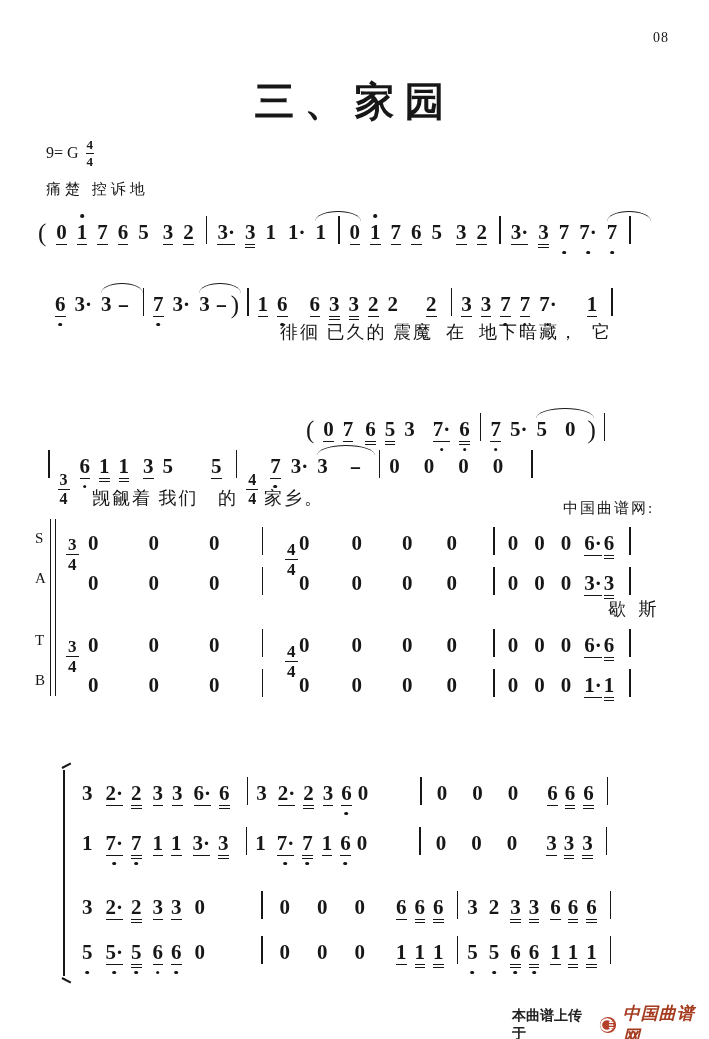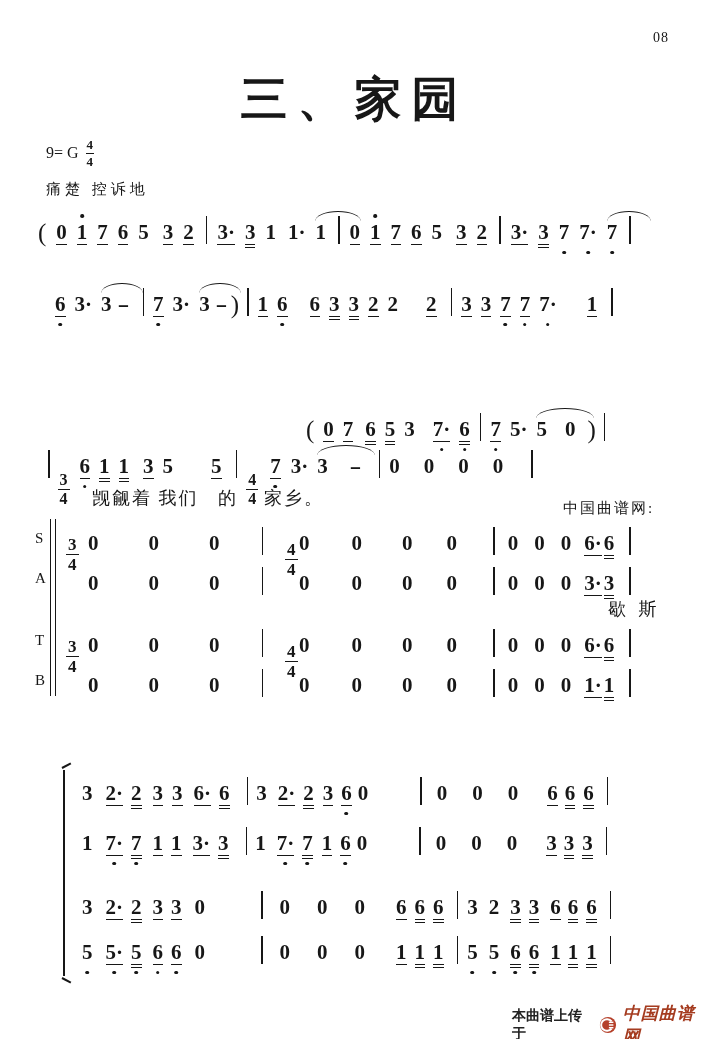--- a/index.html
+++ b/index.html
@@ -2,22 +2,22 @@
 <html><head>
 <meta charset="utf-8">
 <style>
   html,body{margin:0;padding:0;background:#e8e8e8;}
   #stage{
     position:relative;width:709px;height:1039px;background:#ffffff;
     font-family:"Liberation Serif","DejaVu Serif",serif;color:#171717;
     overflow:hidden;margin:0 auto;
   }
   .pagenum{position:absolute;top:30px;right:40px;font-size:14px;letter-spacing:1px;}
-  .title{position:absolute;top:58px;left:0;right:0;margin:10px;text-align:center;
-         font-size:47px;font-weight:bold;letter-spacing:10px;}
+  .title{position:absolute;top:58px;left:0;right:0;margin:16px;text-align:center;
+         font-size:40px;font-weight:bold;letter-spacing:10px;}
   .subtitle{position:absolute;top:132px;left:0;right:0;text-align:center;
             font-size:19px;letter-spacing:2px;}
   .keysig{position:absolute;top:138px;left:46px;display:flex;align-items:center;
           gap:7px;font-size:16px;}
   .frac{display:inline-flex;flex-direction:column;align-items:center;
         font-size:13px;font-weight:bold;line-height:1.05;}
   .frac .num{border-bottom:1.2px solid currentColor;padding:0 1px 1px;}
   .frac .den{padding-top:1px;}
   .expr{position:absolute;top:180px;left:46px;font-size:15px;letter-spacing:4px;}
   .tempo{position:absolute;top:499px;left:563px;font-size:15px;letter-spacing:2px;}
@@ -103,20 +103,21 @@
         <span class="den">4</span>
       </span><span class="note u1 lo" style="margin-right: 10px;">7</span><span class="note">3·</span><span class="arc" style="width: 58px; margin-right: -58px;"></span><span class="note" style="margin-right: 24px;">3</span><span class="note dash" style="margin-right: 20px;">-</span><span class="bar"></span><span class="note" style="margin-right: 24px;">0</span><span class="note" style="margin-right: 24px;">0</span><span class="note" style="margin-right: 24px;">0</span><span class="note" style="margin-right: 28px;">0</span><span class="bar"></span></div>
     <div class="mline" style="left: 88px; top: 527px; --g: 8px;"><span class="note" style="margin-right: 50px;">0</span><span class="note" style="margin-right: 50px;">0</span><span class="note" style="margin-right: 42px;">0</span><span class="bar" style="margin-right: 36px;"></span><span class="note" style="margin-right: 42px;">0</span><span class="note" style="margin-right: 40px;">0</span><span class="note" style="margin-right: 34px;">0</span><span class="note" style="margin-right: 36px;">0</span><span class="bar" style="margin-right: 13px;"></span><span class="note" style="margin-right: 16px;">0</span><span class="note" style="margin-right: 16px;">0</span><span class="note" style="margin-right: 13px;">0</span><span class="note u1" style="margin-right: 2px;">6·</span><span class="note u2" style="margin-right: 15px;">6</span><span class="bar"></span></div>
     <div class="mline" style="left: 88px; top: 567px; --g: 8px;"><span class="note" style="margin-right: 50px;">0</span><span class="note" style="margin-right: 50px;">0</span><span class="note" style="margin-right: 42px;">0</span><span class="bar" style="margin-right: 36px;"></span><span class="note" style="margin-right: 42px;">0</span><span class="note" style="margin-right: 40px;">0</span><span class="note" style="margin-right: 34px;">0</span><span class="note" style="margin-right: 36px;">0</span><span class="bar" style="margin-right: 13px;"></span><span class="note" style="margin-right: 16px;">0</span><span class="note" style="margin-right: 16px;">0</span><span class="note" style="margin-right: 13px;">0</span><span class="note u1" style="margin-right: 2px;">3·</span><span class="note u2" style="margin-right: 15px;">3</span><span class="bar"></span></div>
     <div class="mline" style="left: 88px; top: 629px; --g: 8px;"><span class="note" style="margin-right: 50px;">0</span><span class="note" style="margin-right: 50px;">0</span><span class="note" style="margin-right: 42px;">0</span><span class="bar" style="margin-right: 36px;"></span><span class="note" style="margin-right: 42px;">0</span><span class="note" style="margin-right: 40px;">0</span><span class="note" style="margin-right: 34px;">0</span><span class="note" style="margin-right: 36px;">0</span><span class="bar" style="margin-right: 13px;"></span><span class="note" style="margin-right: 16px;">0</span><span class="note" style="margin-right: 16px;">0</span><span class="note" style="margin-right: 13px;">0</span><span class="note u1" style="margin-right: 2px;">6·</span><span class="note u2" style="margin-right: 15px;">6</span><span class="bar"></span></div>
     <div class="mline" style="left: 88px; top: 669px; --g: 8px;"><span class="note" style="margin-right: 50px;">0</span><span class="note" style="margin-right: 50px;">0</span><span class="note" style="margin-right: 42px;">0</span><span class="bar" style="margin-right: 36px;"></span><span class="note" style="margin-right: 42px;">0</span><span class="note" style="margin-right: 40px;">0</span><span class="note" style="margin-right: 34px;">0</span><span class="note" style="margin-right: 36px;">0</span><span class="bar" style="margin-right: 13px;"></span><span class="note" style="margin-right: 16px;">0</span><span class="note" style="margin-right: 16px;">0</span><span class="note" style="margin-right: 13px;">0</span><span class="note u1" style="margin-right: 2px;">1·</span><span class="note u2" style="margin-right: 15px;">1</span><span class="bar"></span></div>
     <div class="mline" style="left: 82px; top: 777px; --g: 8px;"><span class="note" style="margin-right: 13px;">3</span><span class="note u1">2·</span><span class="note u2" style="margin-right: 11px;">2</span><span class="note u1" style="margin-right: 9px;">3</span><span class="note u1" style="margin-right: 11px;">3</span><span class="note u1">6·</span><span class="note u2" style="margin-right: 17px;">6</span><span class="bar" style="margin-right: 8px;"></span><span class="note" style="margin-right: 11px;">3</span><span class="note u1">2·</span><span class="note u2" style="margin-right: 9px;">2</span><span class="note u1">3</span><span class="note u1 lo" style="margin-right: 6px;">6</span><span class="note" style="margin-right: 52px;">0</span><span class="bar" style="margin-right: 15px;"></span><span class="note" style="margin-right: 25px;">0</span><span class="note" style="margin-right: 25px;">0</span><span class="note" style="margin-right: 29px;">0</span><span class="note u1" style="margin-right: 7px;">6</span><span class="note u2">6</span><span class="note u2" style="margin-right: 13px;">6</span><span class="bar"></span></div>
     <div class="mline" style="left: 82px; top: 827px; --g: 8px;"><span class="note" style="margin-right: 13px;">1</span><span class="note u1 lo">7·</span><span class="note u2 lo" style="margin-right: 11px;">7</span><span class="note u1" style="margin-right: 8px;">1</span><span class="note u1" style="margin-right: 11px;">1</span><span class="note u1">3·</span><span class="note u2" style="margin-right: 17px;">3</span><span class="bar" style="margin-right: 8px;"></span><span class="note" style="margin-right: 11px;">1</span><span class="note u1 lo">7·</span><span class="note u2 lo" style="margin-right: 9px;">7</span><span class="note u1">1</span><span class="note u1 lo" style="margin-right: 6px;">6</span><span class="note" style="margin-right: 52px;">0</span><span class="bar" style="margin-right: 15px;"></span><span class="note" style="margin-right: 25px;">0</span><span class="note" style="margin-right: 25px;">0</span><span class="note" style="margin-right: 29px;">0</span><span class="note u1" style="margin-right: 7px;">3</span><span class="note u2">3</span><span class="note u2" style="margin-right: 13px;">3</span><span class="bar"></span></div>
     <div class="mline" style="left: 82px; top: 891px; --g: 8px;"><span class="note" style="margin-right: 13px;">3</span><span class="note u1">2·</span><span class="note u2" style="margin-right: 11px;">2</span><span class="note u1" style="margin-right: 8px;">3</span><span class="note u1" style="margin-right: 13px;">3</span><span class="note" style="margin-right: 56px;">0</span><span class="bar" style="margin-right: 17px;"></span><span class="note" style="margin-right: 27px;">0</span><span class="note" style="margin-right: 27px;">0</span><span class="note" style="margin-right: 31px;">0</span><span class="note u1" style="margin-right: 8px;">6</span><span class="note u2">6</span><span class="note u2" style="margin-right: 13px;">6</span><span class="bar" style="margin-right: 9px;"></span><span class="note" style="margin-right: 11px;">3</span><span class="note" style="margin-right: 11px;">2</span><span class="note u2">3</span><span class="note u2" style="margin-right: 11px;">3</span><span class="note u1" style="margin-right: 7px;">6</span><span class="note u2">6</span><span class="note u2" style="margin-right: 13px;">6</span><span class="bar"></span></div>
     <div class="mline" style="left: 82px; top: 936px; --g: 8px;"><span class="note lo" style="margin-right: 13px;">5</span><span class="note u1 lo">5·</span><span class="note u2 lo" style="margin-right: 11px;">5</span><span class="note u1 lo" style="margin-right: 8px;">6</span><span class="note u1 lo" style="margin-right: 13px;">6</span><span class="note" style="margin-right: 56px;">0</span><span class="bar" style="margin-right: 17px;"></span><span class="note" style="margin-right: 27px;">0</span><span class="note" style="margin-right: 27px;">0</span><span class="note" style="margin-right: 31px;">0</span><span class="note u1" style="margin-right: 8px;">1</span><span class="note u2">1</span><span class="note u2" style="margin-right: 13px;">1</span><span class="bar" style="margin-right: 9px;"></span><span class="note lo" style="margin-right: 11px;">5</span><span class="note lo" style="margin-right: 11px;">5</span><span class="note u2 lo">6</span><span class="note u2 lo" style="margin-right: 11px;">6</span><span class="note u1" style="margin-right: 7px;">1</span><span class="note u2">1</span><span class="note u2" style="margin-right: 13px;">1</span><span class="bar"></span></div>
+    <div class="lyric" style="left: 280px; top: 320px; letter-spacing: 2px;">徘徊 已久的 震魔  在  地下暗藏，  它</div>
     <div class="lyric" style="left: 92px; top: 486px; letter-spacing: 2px; text-align: center;">觊觎着 我们   的    家乡。</div>
     <div class="lyric" style="left: 608px; top: 597px; letter-spacing: 4px;">歇 斯</div>
     <span class="vlabel" style="left: 35px; top: 530px; position: absolute;">S</span>
     <span class="vlabel" style="left: 35px; top: 570px; position: absolute;">A</span>
     <span class="vlabel" style="left: 35px; top: 632px; position: absolute;">T</span>
     <span class="vlabel" style="left: 35px; top: 672px; position: absolute;">B</span>
     <span class="ts-abs" style="left: 66px; top: 536px;">
       <span class="num">3</span>
       <span class="den">4</span>
     </span>

